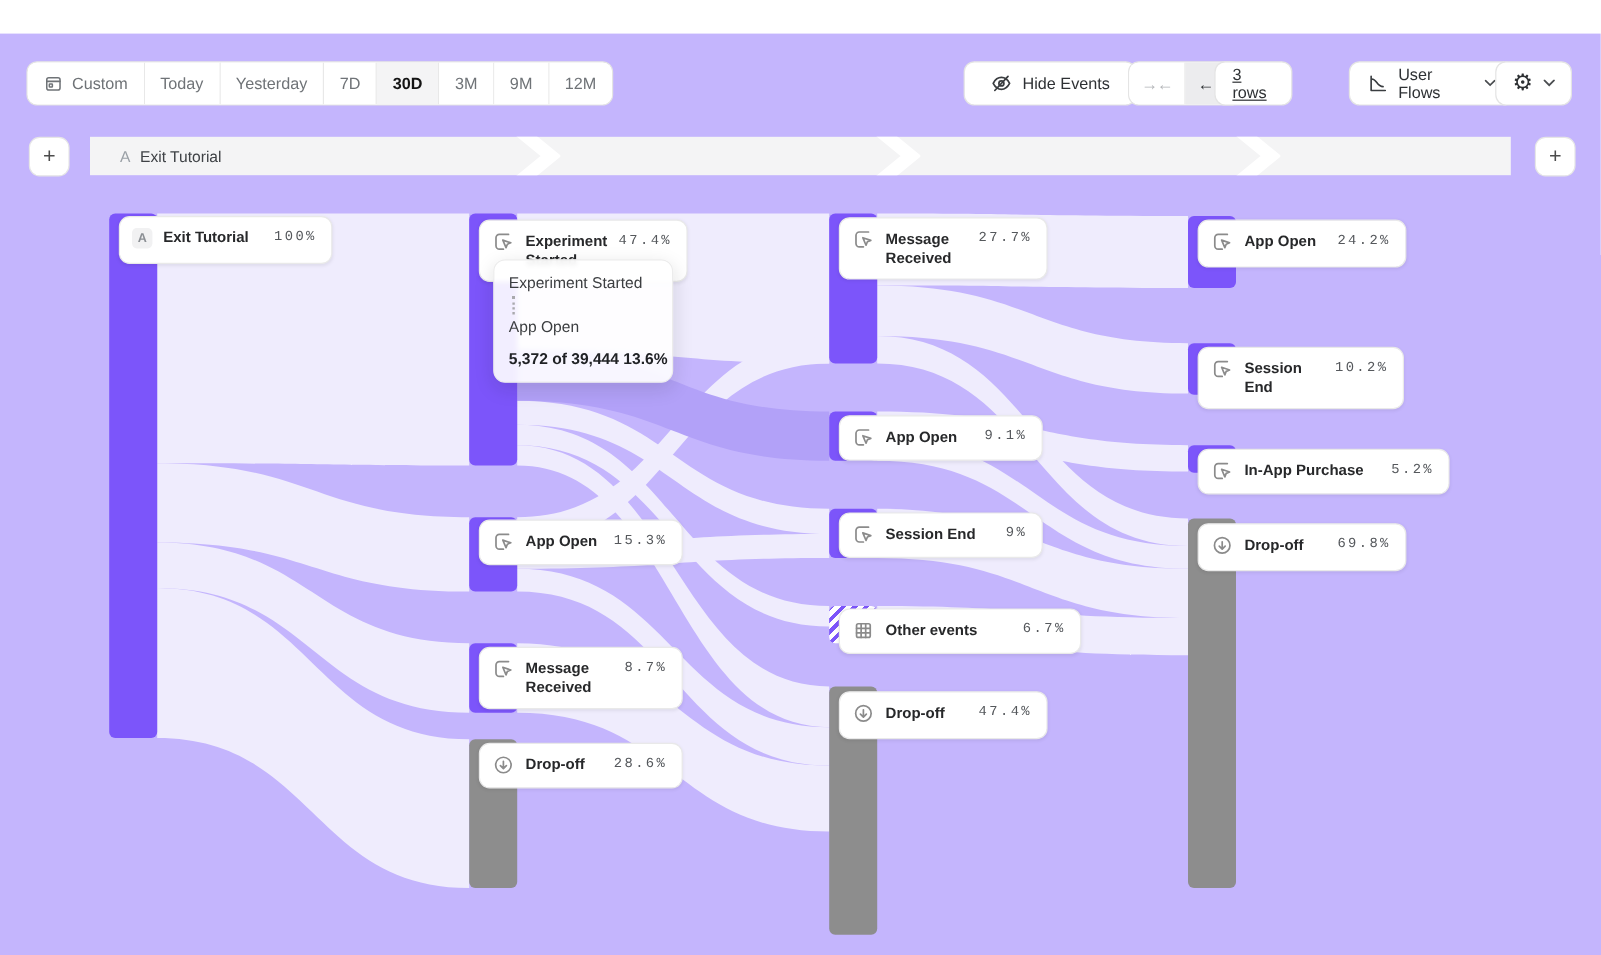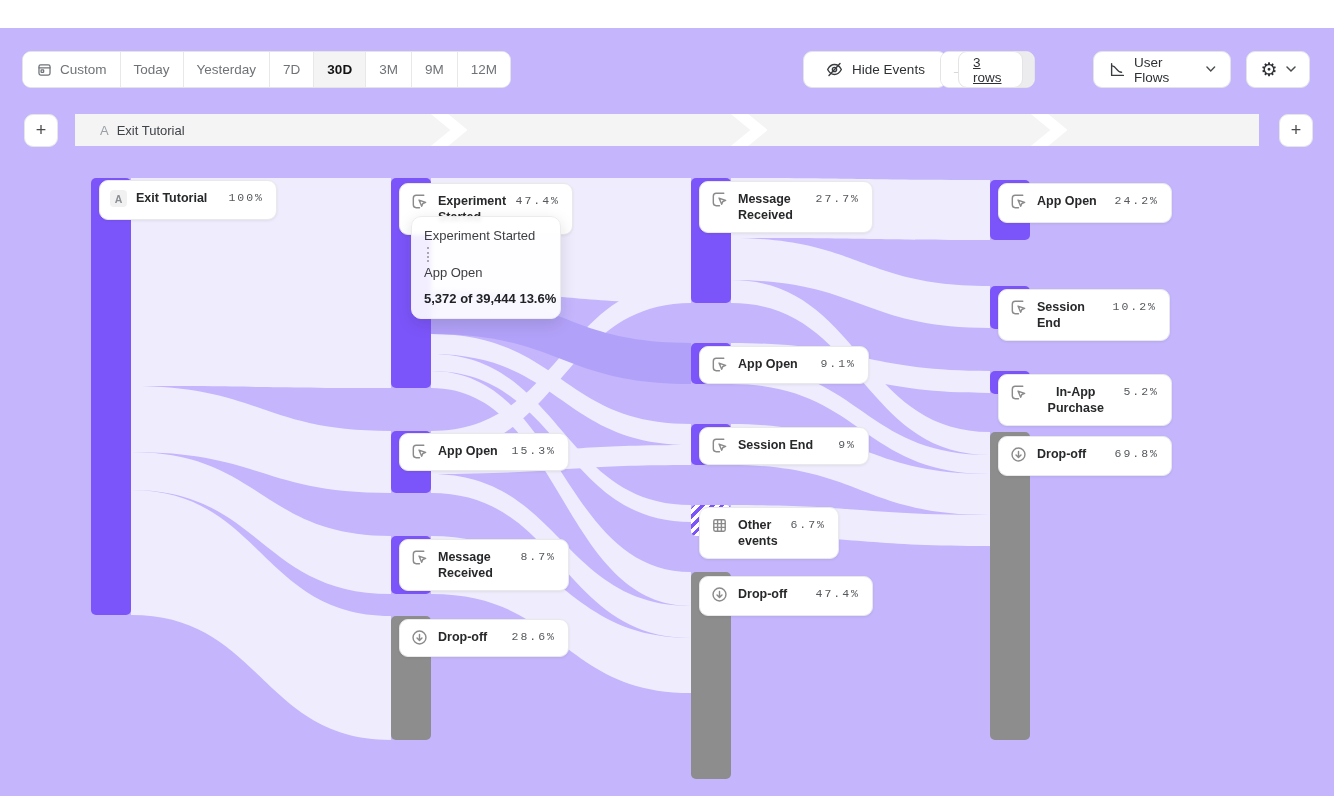--- a/index.html
+++ b/index.html
@@ -109,25 +109,25 @@
 
   <div class="seg arrow-seg" style="left:940px;">
     <div class="seg-btn">
       <span class="arrow-dim">→←</span>
     </div>
     <div class="seg-btn arrow-sel">
       <span class="arrow-dark">←→</span>
     </div>
   </div>
 
-  <div class="btn" style="left:958px;width:65px;text-decoration:underline;">
+  <div class="btn" style="left:1012px;width:65px;text-decoration:underline;">
     <span>3 rows</span>
   </div>
 
-  <div class="btn" style="left:1093px;width:138px;">
+  <div class="btn" style="left:1124px;width:138px;">
     <svg class="tb-icon" width="19" height="19" viewBox="0 0 20 20">
       <path d="M4 3.5 v13 h13"></path>
       <path d="M4.5 6 c5 0 4.5 7 10.5 7"></path>
     </svg>
     <span>User Flows</span>
     <svg class="chev" viewBox="0 0 10 7">
       <polyline points="1,1 5,5 9,1" fill="none" stroke="#4a4d50" stroke-width="1.5" stroke-linecap="round"></polyline>
     </svg>
   </div>
 
@@ -244,21 +244,21 @@
       <div class="bar bar-purple" style="left: 691px; top: 396px; width: 40px; height: 41px;"></div>
       <div class="node-card" style="left: 699px; top: 399px; width: 170px; min-height: 38px;">
     <span class="node-icon"><svg class="icon-stroke" width="19" height="19" viewBox="0 0 20 20">
             <path d="M14.5 3.5 H6.5 a3 3 0 0 0 -3 3 v7 a3 3 0 0 0 3 3 h3.5"></path>
             <path d="M9.5 8.5 l7 2.4 -3 1.2 -1.2 3 z"></path>
           </svg></span>
     <span class="node-label">Session End</span>
     <span class="node-pct">9%</span>
   </div>
       <div class="bar bar-striped" style="left: 691px; top: 477px; width: 40px; height: 31px;"></div>
-      <div class="node-card" style="left: 699px; top: 479px; width: 140px; min-height: 38px;">
+      <div class="node-card" style="left: 699px; top: 479px; width: 202px; min-height: 38px;">
     <span class="node-icon"><svg class="icon-stroke" width="19" height="19" viewBox="0 0 20 20">
             <rect x="4" y="4" width="12" height="12" rx="1.5"></rect>
             <path d="M8 4 v12 M12 4 v12 M4 8 h12 M4 12 h12"></path>
           </svg></span>
     <span class="node-label">Other events</span>
     <span class="node-pct">6.7%</span>
   </div>
       <div class="bar bar-gray" style="left: 691px; top: 544px; width: 40px; height: 207px;"></div>
       <div class="node-card" style="left: 699px; top: 548px; width: 174px; min-height: 40px;">
     <span class="node-icon"><svg class="icon-stroke" width="19" height="19" viewBox="0 0 20 20">
@@ -280,21 +280,21 @@
       <div class="bar bar-purple" style="left: 990px; top: 258px; width: 40px; height: 43px;"></div>
       <div class="node-card" style="left: 998px; top: 261px; width: 172px; min-height: 38px;">
     <span class="node-icon"><svg class="icon-stroke" width="19" height="19" viewBox="0 0 20 20">
             <path d="M14.5 3.5 H6.5 a3 3 0 0 0 -3 3 v7 a3 3 0 0 0 3 3 h3.5"></path>
             <path d="M9.5 8.5 l7 2.4 -3 1.2 -1.2 3 z"></path>
           </svg></span>
     <span class="node-label">Session End</span>
     <span class="node-pct">10.2%</span>
   </div>
       <div class="bar bar-purple" style="left: 990px; top: 343px; width: 40px; height: 23px;"></div>
-      <div class="node-card" style="left: 998px; top: 346px; width: 174px; min-height: 38px; text-align: center;">
+      <div class="node-card" style="left: 998px; top: 346px; width: 210px; min-height: 38px;">
     <span class="node-icon"><svg class="icon-stroke" width="19" height="19" viewBox="0 0 20 20">
             <path d="M14.5 3.5 H6.5 a3 3 0 0 0 -3 3 v7 a3 3 0 0 0 3 3 h3.5"></path>
             <path d="M9.5 8.5 l7 2.4 -3 1.2 -1.2 3 z"></path>
           </svg></span>
     <span class="node-label">In-App Purchase</span>
     <span class="node-pct">5.2%</span>
   </div>
       <div class="bar bar-gray" style="left: 990px; top: 404px; width: 40px; height: 308px;"></div>
       <div class="node-card" style="left: 998px; top: 408px; width: 174px; min-height: 40px;">
     <span class="node-icon"><svg class="icon-stroke" width="19" height="19" viewBox="0 0 20 20">

